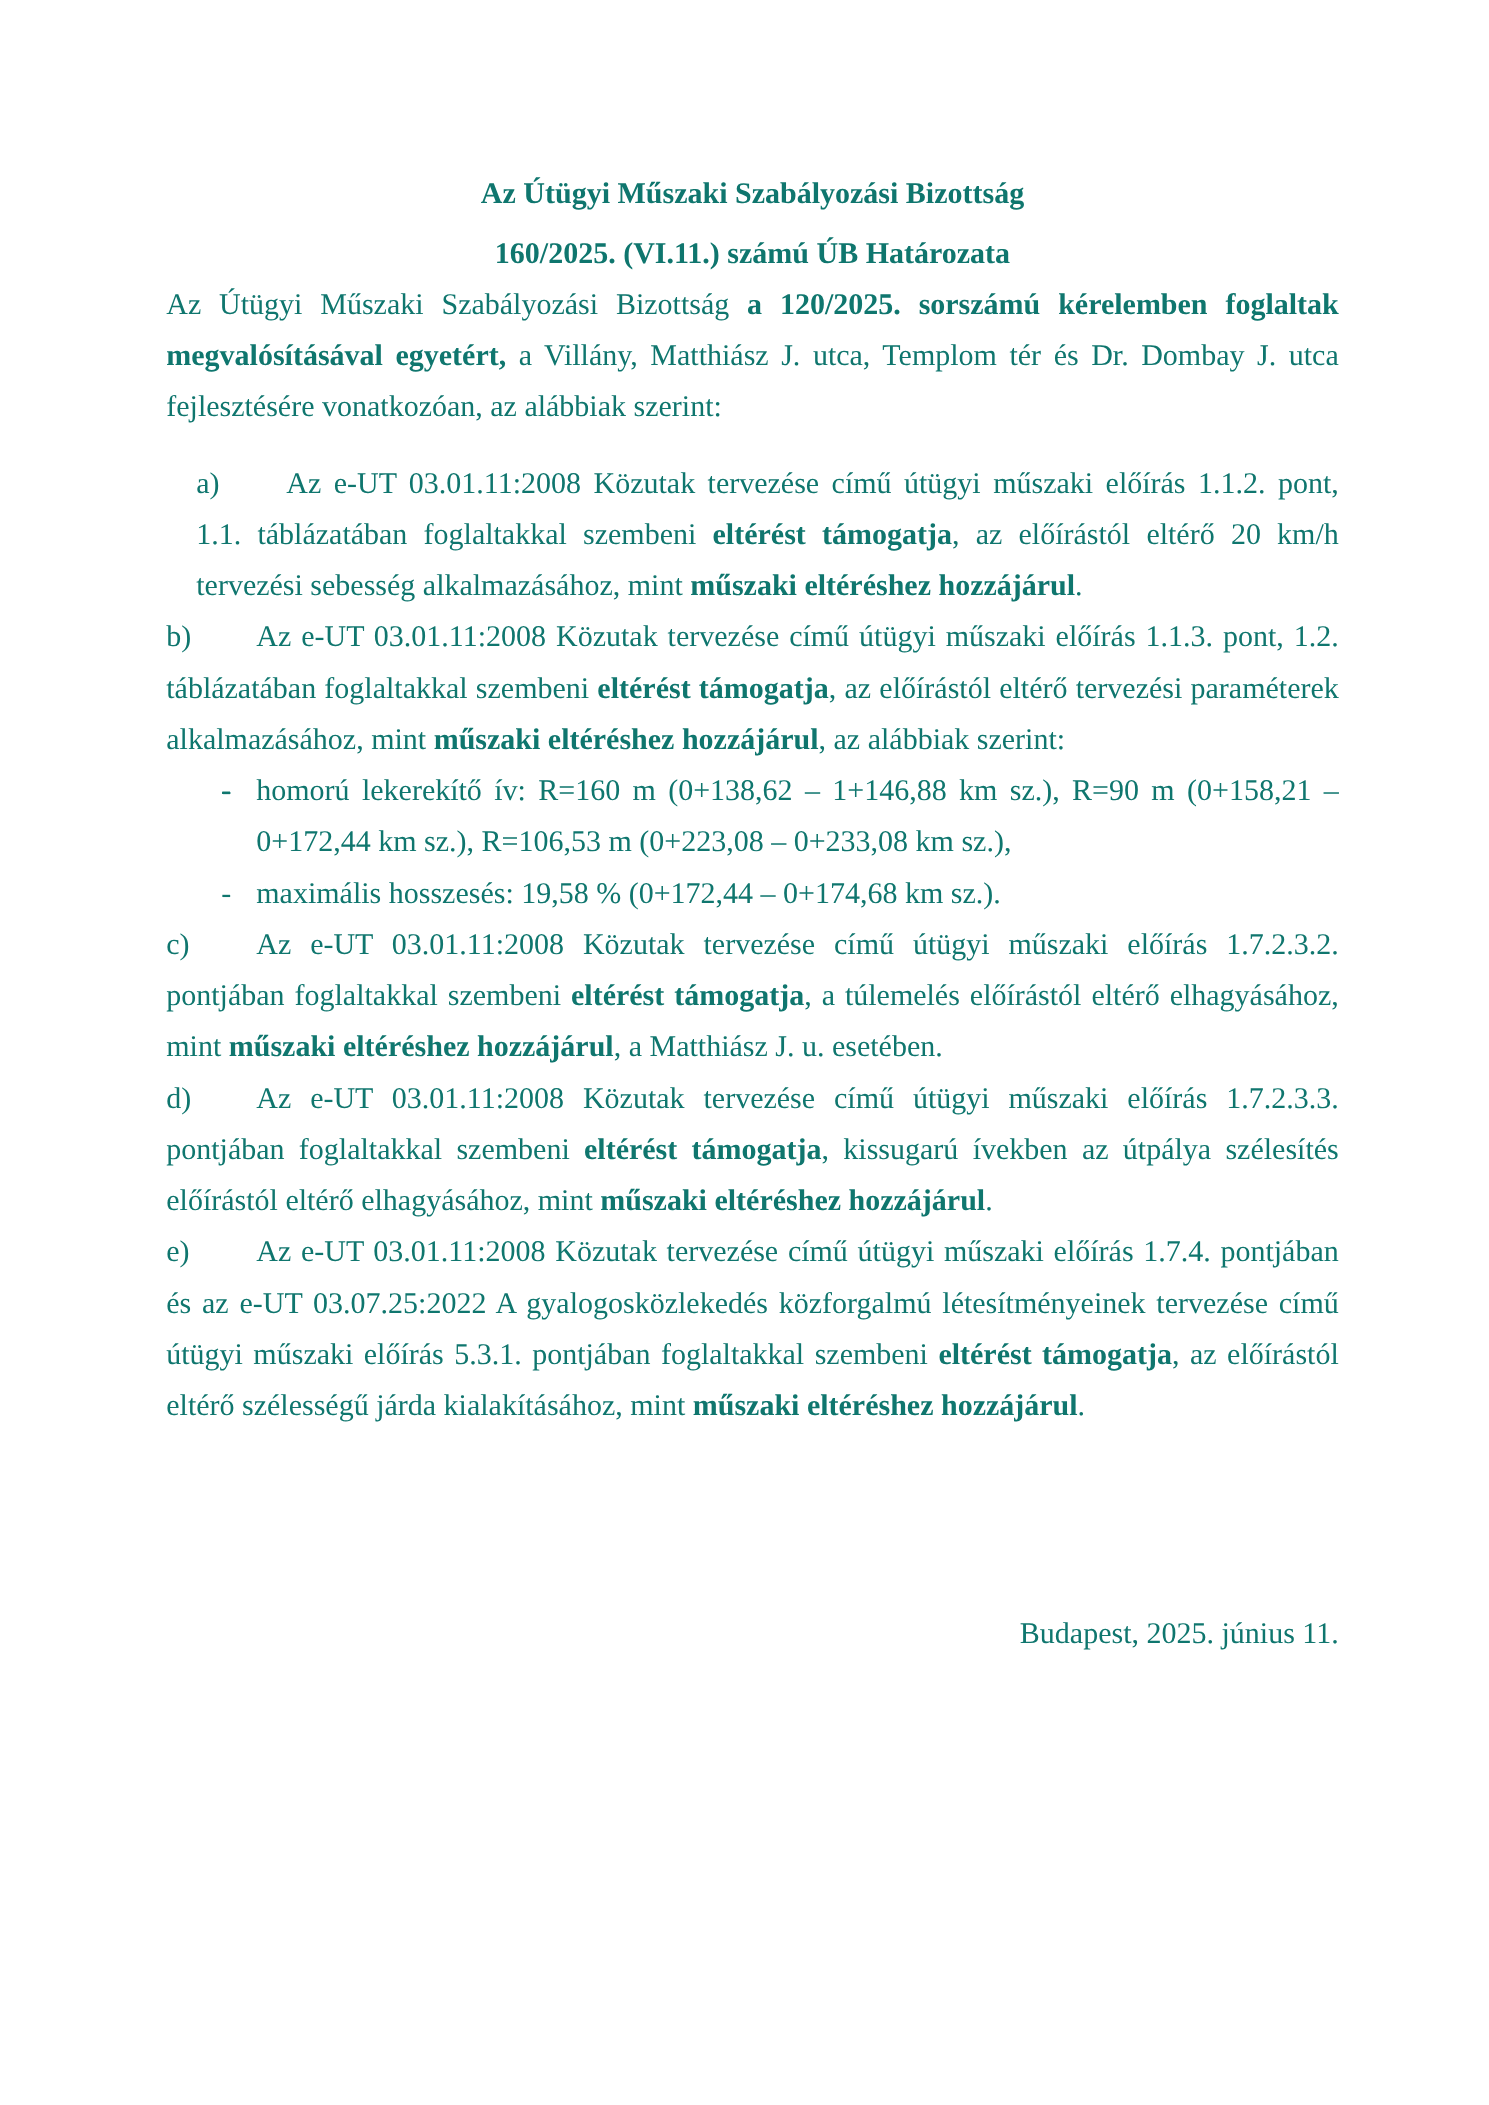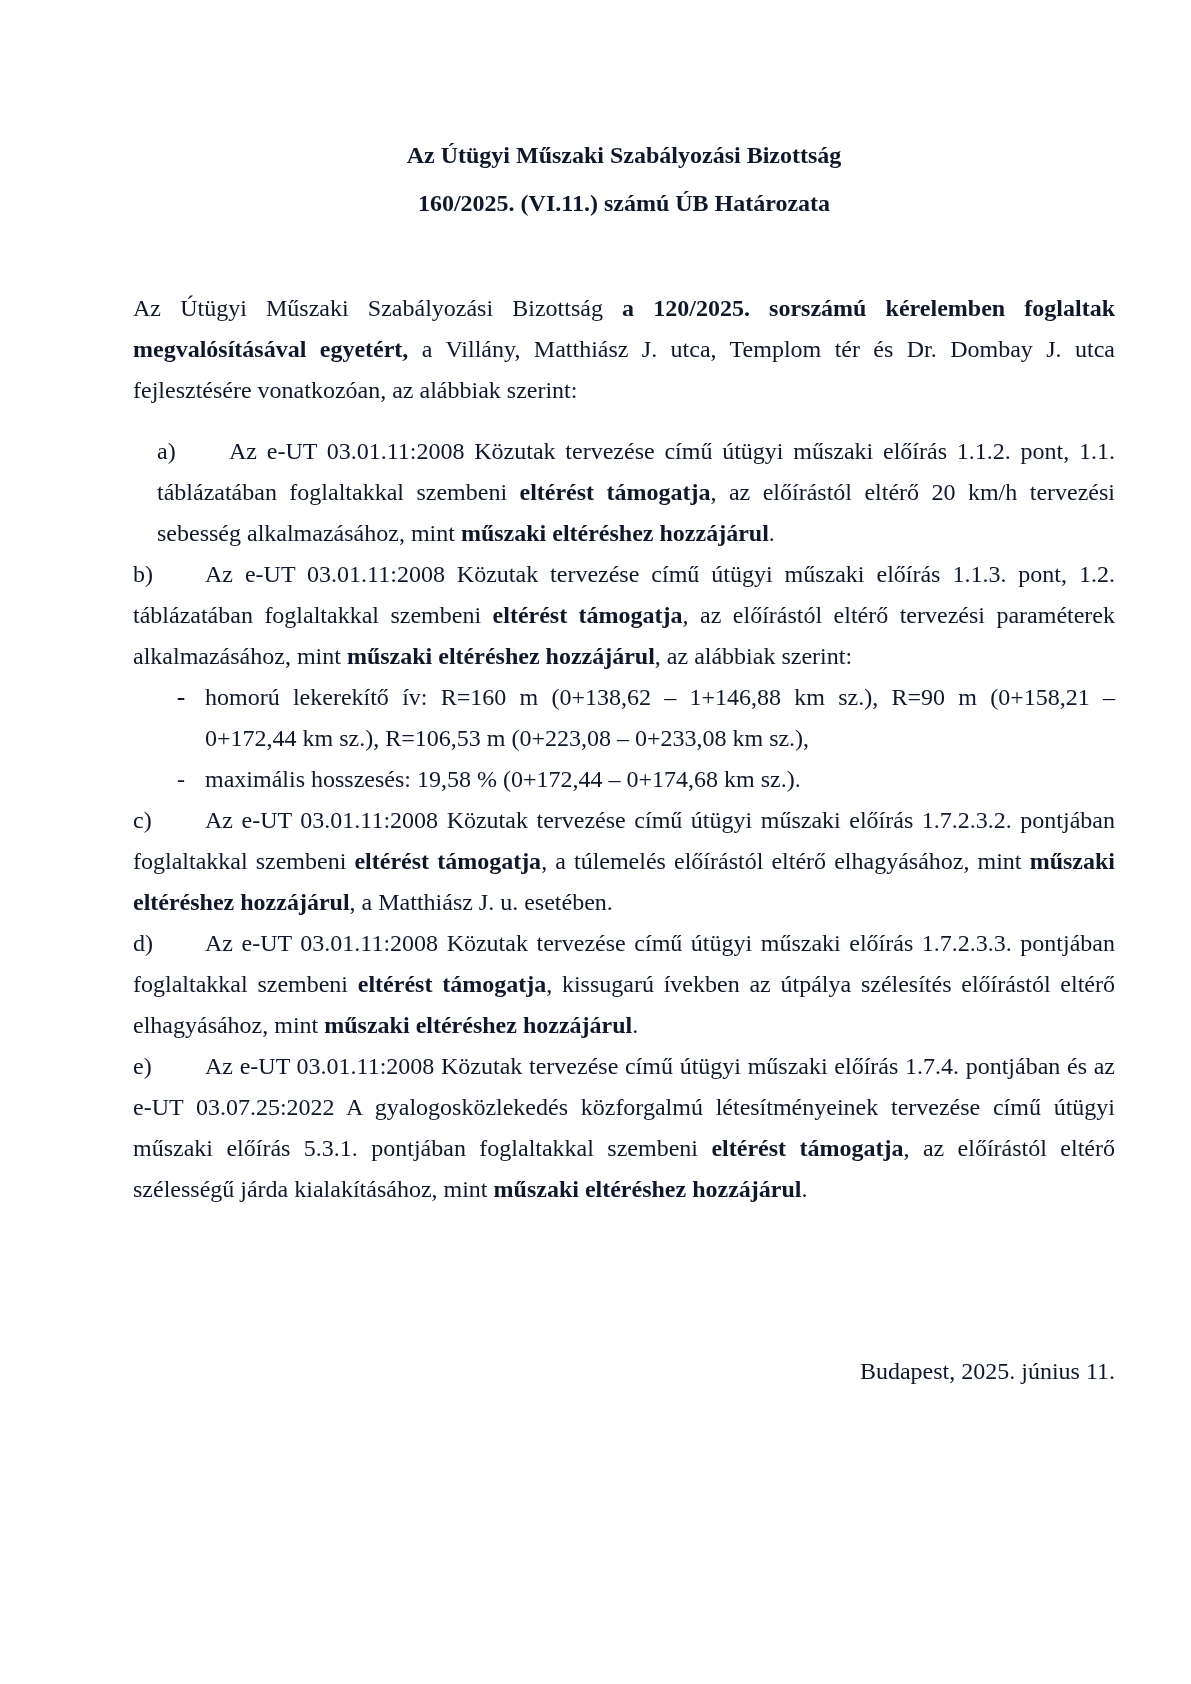--- a/index.html
+++ b/index.html
@@ -6,34 +6,34 @@
     margin: 0;
     padding: 0;
     background: #ffffff;
   }
   .page {
     position: relative;
     width: 1191px;
     height: 1684px;
     box-sizing: border-box;
     background: #ffffff;
-    color: #0f172a;
-    padding: 135px 76px 40px 133px;
+    color: #0f766e;
+    padding: 135px 120px 40px 133px;
     font-family: "Liberation Serif", "DejaVu Serif", serif;
     font-size: 24px;
     overflow: hidden;
   }
   p { margin: 0; line-height: 41px; }
   .title-line {
     text-align: center;
     font-weight: bold;
   }
   .title-line-2 { margin-top: 7px; }
   .para { text-align: justify; }
-  .intro { margin-top: 64px; }
+  .intro { }
   .first-item { margin-top: 20px; margin-left: 24px; }
   .item-label {
     display: inline-block;
     width: 72px;
   }
   .bullet {
     position: relative;
     padding-left: 72px;
   }
   .dash {

